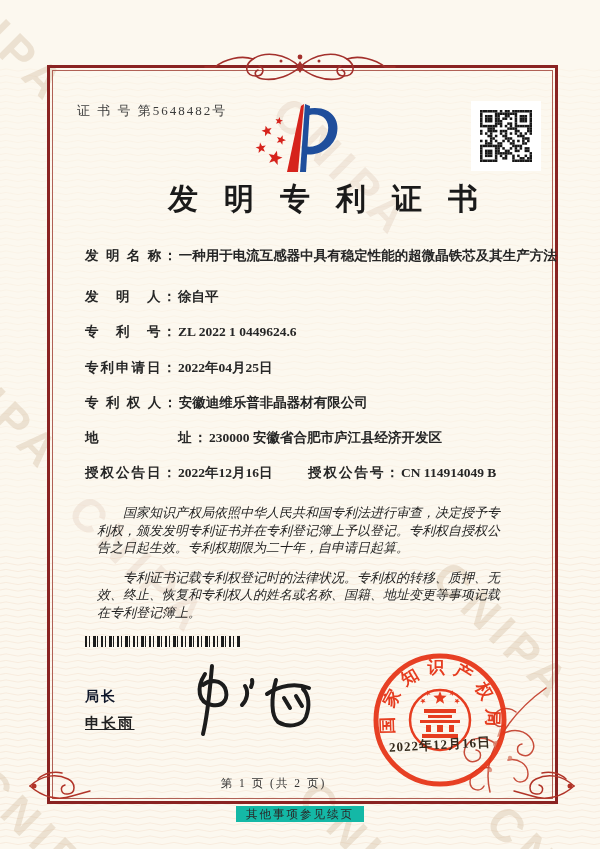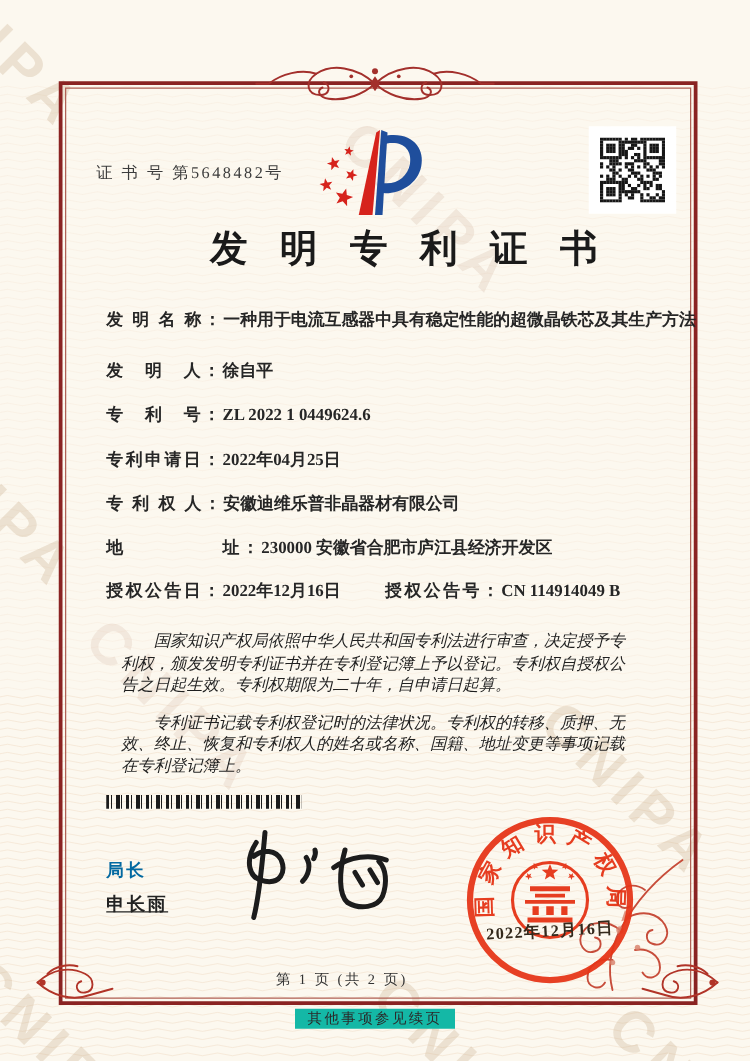--- a/index.html
+++ b/index.html
@@ -21,21 +21,21 @@
          border:3px solid #8a2322;z-index:2;}
   .frame-inner{position:absolute;left:2px;top:2px;right:2px;bottom:2px;
                border:1px solid #b06055;}
   .ornament{position:absolute;z-index:3;}
   .orn-top{left:203px;top:49px;}
   .orn-bl{left:28px;top:769px;}
   .orn-br{left:512px;top:769px;transform:scaleX(-1);}
   .orn-corner{left:456px;top:684px;}
   
   .cert-no{position:absolute;left:77px;top:102px;z-index:4;font-size:13px;
-           letter-spacing:2px;color:#3c3c3c;margin-top:27px;}
+           letter-spacing:2px;color:#3c3c3c;}
   .logo{position:absolute;left:250px;top:99px;z-index:4;}
   .qr-box{position:absolute;left:471px;top:101px;width:70px;height:70px;background:#fff;z-index:3;}
   .qr{position:absolute;left:480px;top:110px;z-index:4;}
   .title{position:absolute;left:168px;top:179px;z-index:4;font-size:30px;font-weight:bold;
          letter-spacing:26px;color:#1a1a1a;white-space:nowrap;}
   
   .rows{position:absolute;left:85px;top:0;width:440px;z-index:4;font-size:13.5px;
         font-weight:600;color:#262626;}
   .row{position:absolute;left:0;white-space:nowrap;}
   .row .lab{letter-spacing:2px;}
@@ -46,21 +46,21 @@
   .legal{position:absolute;left:85px;top:492px;width:434px;z-index:4;font-size:13px;
          line-height:17.6px;color:#1f1f1f;font-style:italic;}
   .legal p{margin:12px;text-indent:2em;}
   
   .barcode{position:absolute;left:85px;top:636px;width:156px;height:11px;z-index:4;
     background:repeating-linear-gradient(90deg,
       #1b1b1b 0 2px,transparent 2px 4px,#1b1b1b 4px 5px,transparent 5px 8px,
       #1b1b1b 8px 11px,transparent 11px 12px,#1b1b1b 12px 13px,transparent 13px 16px);}
   
   .sig-title{position:absolute;left:85px;top:688px;z-index:4;font-size:14px;font-weight:bold;
-             color:#0369a1;font-family:"Liberation Sans","DejaVu Sans",sans-serif;letter-spacing:2px;}
+             color:#0f172a;font-family:"Liberation Sans","DejaVu Sans",sans-serif;letter-spacing:2px;}
   .sig-name{position:absolute;left:85px;top:714px;z-index:4;font-size:14.5px;font-weight:bold;
             color:#222;font-family:"Liberation Sans","DejaVu Sans",sans-serif;letter-spacing:2px;text-decoration:underline;}
   .sig-hand{position:absolute;left:175px;top:660px;z-index:4;}
   
   .seal{position:absolute;left:371px;top:651px;z-index:5;opacity:.94;}
   .seal-date{position:absolute;left:366px;top:736px;width:148px;z-index:6;text-align:center;
              font-size:13px;font-weight:bold;color:#33291c;transform:rotate(-3deg);
              letter-spacing:1px;}
   
   .page-num{position:absolute;left:0;top:776px;width:547px;z-index:4;text-align:center;

